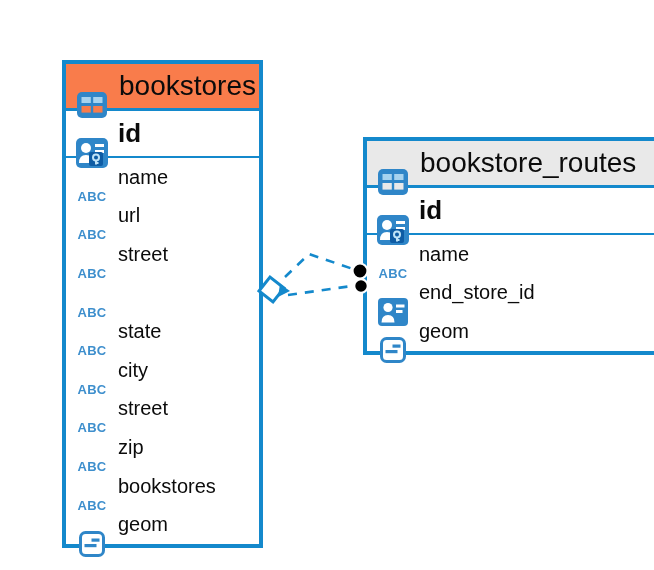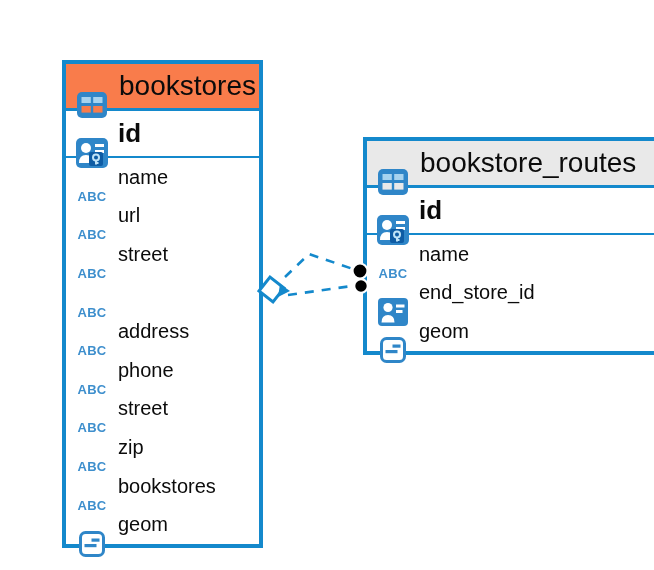--- a/index.html
+++ b/index.html
@@ -79,27 +79,27 @@
       </div>
       <div class="row">
         <span class="icslot">
             <span class="abc">ABC</span>
           </span>
       </div>
       <div class="row">
         <span class="icslot">
             <span class="abc">ABC</span>
           </span>
-        <span>address</span>
-      </div>
-      <div class="row">
-        <span class="icslot">
-            <span class="abc">ABC</span>
-          </span>
-        <span>phone</span>
+        <span>state</span>
+      </div>
+      <div class="row">
+        <span class="icslot">
+            <span class="abc">ABC</span>
+          </span>
+        <span>city</span>
       </div>
       <div class="row">
         <span class="icslot">
             <span class="abc">ABC</span>
           </span>
         <span>street</span>
       </div>
       <div class="row">
         <span class="icslot">
             <span class="abc">ABC</span>

